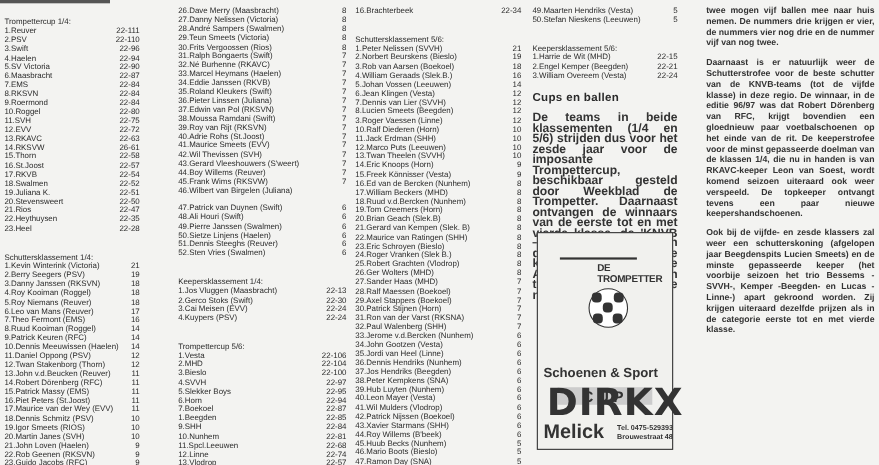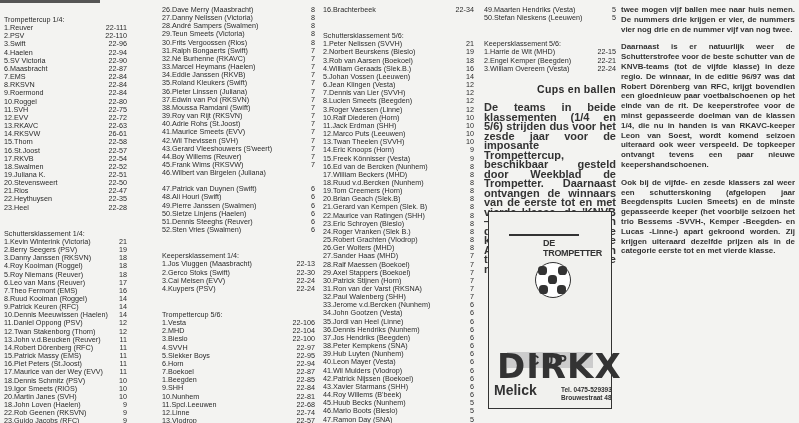--- a/index.html
+++ b/index.html
@@ -8,34 +8,34 @@
   .topbar { position:absolute; left:0; top:0; width:100px; height:3px; background:#555; }
   .col { position:absolute; top:6px; font-size:7.2px; line-height:8.15px; }
   .row { display:flex; justify-content:space-between; white-space:nowrap; }
   .row .v { text-align:right; }
   .hd { white-space:nowrap;margin-top:10px; }
   .gap { height:8px; }
   #c1 { left:4px; width:123px; }
   #c2 { left:162px; width:153px; }
   #c3 { left:323px; width:151px; }
   #c4 { left:484px; width:132px; }
-  .h2 { font-weight:bold; font-size:10.5px; text-align:right; margin:12px 0 10px; letter-spacing:0.3px; }
+  .h2 { font-weight:bold; font-size:10.5px; text-align:left; margin:12px 0 10px; letter-spacing:0.3px; }
   .prose { font-weight:bold; font-size:11px; line-height:9.5px; text-align:justify; color:#333; }
   #c5 { position:absolute; left:621px; top:5px; width:174px; }
-  #c5 .prose { font-size:7.9px; line-height:9.8px; }
+  #c5 .prose { font-size:7.9px; line-height:9.8px;margin-left:21px; }
   #c5 p { margin:0 0 8px 0; }
   .ad { position:absolute; left:488px; top:211px; width:122px; height:196px; border:1.3px solid #333; background:#f1f1ee; }
   .ad .logo { position:absolute; left:14px; top:12px; font-weight:bold; font-size:9px; letter-spacing:-0.3px; color:#333;padding-left:40px; }
   .ad .horn { position:absolute; left:20px; top:22px; width:70px; height:2px; background:#333; }
   .ad .ball { position:absolute; left:46px; top:50px; width:34px; height:34px; border-radius:50%; border:1.5px solid #333; background:#fff; }
   .ad .ball i { position:absolute; width:9px; height:9px; background:#333; border-radius:40%; }
   .ad .cup { position:absolute; left:18px; top:92px; width:86px; height:16px; background:#ccc; text-align:center; font-weight:bold; font-size:14px; line-height:16px; letter-spacing:4px; color:#333;margin-top:48px; }
   .ad .shop { position:absolute; left:5px; top:120px; font-weight:bold; font-size:12px; color:#333; white-space:nowrap; }
   .ad .big { position:absolute; left:8px; top:134px; font-weight:bold; font-size:34px; letter-spacing:1px; color:#333; font-family:"DejaVu Sans", sans-serif; }
-  .ad .town { position:absolute; left:5px; top:170px; font-weight:bold; font-size:14px; color:#333; }
+  .ad .town { position:absolute; left:5px; top:170px; font-weight:bold; font-size:18px; color:#333; }
   .ad .tel { position:absolute; left:72px; top:174px; font-size:6.5px; line-height:8px; font-weight:bold; color:#333; white-space:nowrap; }
 </style>
 </head>
 <body>
 
 <div class="topbar"></div>
 
 <div class="col" id="c1">
   <div class="hd">Trompettercup 1/4:</div>
   <div>
@@ -209,21 +209,21 @@
       </div>
       <div class="row">
         <span>19.Igor Smeets (RIOS)</span>
         <span class="v">10</span>
       </div>
       <div class="row">
         <span>20.Martin Janes (SVH)</span>
         <span class="v">10</span>
       </div>
       <div class="row">
-        <span>18.John Loven (Haelen)</span>
+        <span>21.John Loven (Haelen)</span>
         <span class="v">9</span>
       </div>
       <div class="row">
         <span>22.Rob Geenen (RKSVN)</span>
         <span class="v">9</span>
       </div>
       <div class="row">
         <span>23.Guido Jacobs (RFC)</span>
         <span class="v">9</span>
       </div>
@@ -678,20 +678,21 @@
   <div class="horn"></div>
   <div class="logo" style="top:26px;">DE TROMPETTER</div>
   <div class="ball">
     <i style="left:12px;top:12px;"></i>
       <i style="left:2px;top:3px;"></i>
       <i style="left:22px;top:3px;"></i>
     <i style="left:3px;top:22px;"></i>
       <i style="left:21px;top:22px;"></i>
   </div>
   <div class="cup">CUP</div>
+  <div class="shop">Schoenen &amp; Sport</div>
   <div class="big">DIRKX</div>
   <div class="town">Melick</div>
   <div class="tel">
     <div>Tel. 0475-529393</div>
     <div>Brouwestraat 48</div>
   </div>
 </div>
 
 <div id="c5">
   <div class="prose">

